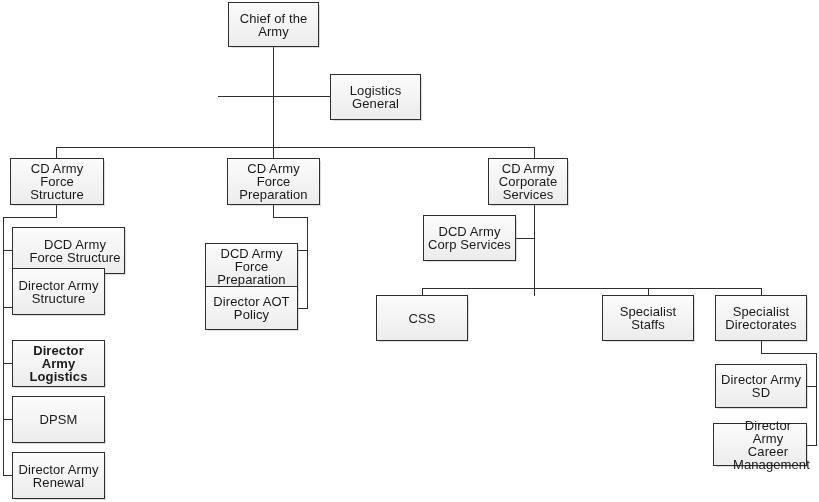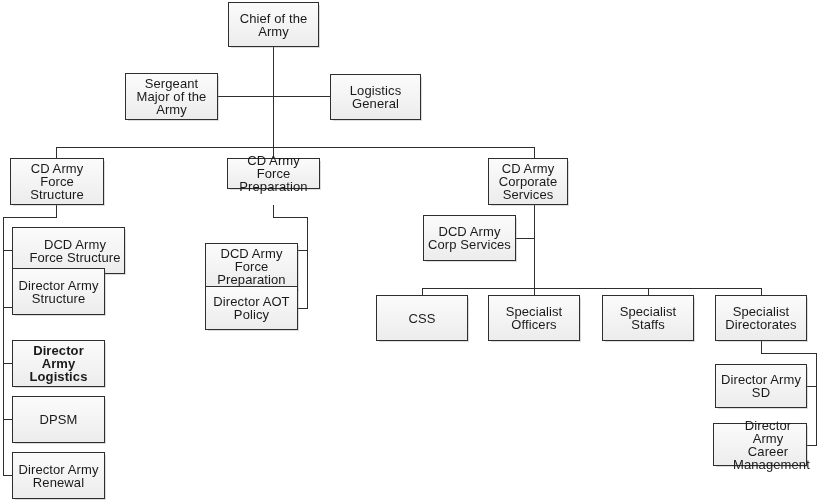--- a/index.html
+++ b/index.html
@@ -74,30 +74,27 @@
     <div class="conn v" style="left: 648px; top: 288px; height: 8px; background: rgb(46, 46, 46);"></div>
     <div class="conn v" style="left: 761px; top: 288px; height: 8px; background: rgb(46, 46, 46);"></div>
     <div class="conn v" style="left: 761px; top: 341px; height: 13px; background: rgb(46, 46, 46);"></div>
     <div class="conn h" style="left: 761px; top: 353px; width: 56px; background: rgb(46, 46, 46);"></div>
     <div class="conn v" style="left: 816px; top: 353px; height: 93px; background: rgb(46, 46, 46);"></div>
     <div class="conn h" style="left: 807px; top: 386px; width: 10px; background: rgb(46, 46, 46);"></div>
     <div class="conn h" style="left: 807px; top: 445px; width: 10px; background: rgb(46, 46, 46);"></div>
     <div class="node" style="left: 228px; top: 2px; width: 91px; height: 45px;">
       <span class="label">Chief of the Army</span>
     </div>
-    <div class="node" style="left: 125px; top: 73px; width: 93px; height: 47px;">
-      <span class="label">Sergeant Major of the Army</span>
-    </div>
     <div class="node" style="left: 330px; top: 74px; width: 91px; height: 46px;">
       <span class="label">Logistics General</span>
     </div>
     <div class="node" style="left: 10px; top: 158px; width: 94px; height: 47px;">
       <span class="label">CD Army Force Structure</span>
     </div>
-    <div class="node" style="left: 227px; top: 158px; width: 93px; height: 31px;">
+    <div class="node" style="left: 227px; top: 158px; width: 93px; height: 47px;">
       <span class="label">CD Army Force Preparation</span>
     </div>
     <div class="node" style="left: 488px; top: 158px; width: 80px; height: 47px;">
       <span class="label">CD Army Corporate Services</span>
     </div>
     <div class="node" style="left: 12px; top: 227px; width: 113px; height: 47px; padding-left: 16px;">
       <span class="label">DCD Army Force Structure</span>
     </div>
     <div class="node" style="left: 12px; top: 268px; width: 93px; height: 47px; text-align: center;">
       <span class="label">Director Army Structure</span>
@@ -116,23 +113,20 @@
     </div>
     <div class="node" style="left: 205px; top: 286px; width: 93px; height: 44px;">
       <span class="label">Director AOT Policy</span>
     </div>
     <div class="node" style="left: 375px; top: 215px; width: 93px; height: 46px; margin-left: 48px;">
       <span class="label">DCD Army Corp Services</span>
     </div>
     <div class="node" style="left: 376px; top: 295px; width: 92px; height: 46px;">
       <span class="label">CSS</span>
     </div>
-    <div class="node" style="left: 488px; top: 295px; width: 92px; height: 46px;">
-      <span class="label">Specialist Officers</span>
-    </div>
     <div class="node" style="left: 602px; top: 295px; width: 92px; height: 46px;">
       <span class="label">Specialist Staffs</span>
     </div>
     <div class="node" style="left: 715px; top: 295px; width: 92px; height: 46px;">
       <span class="label">Specialist Directorates</span>
     </div>
     <div class="node" style="left: 715px; top: 364px; width: 92px; height: 44px; justify-content: center;">
       <span class="label">Director Army SD</span>
     </div>
     <div class="node" style="left: 713px; top: 423px; width: 94px; height: 43px; padding-left: 19px;">

